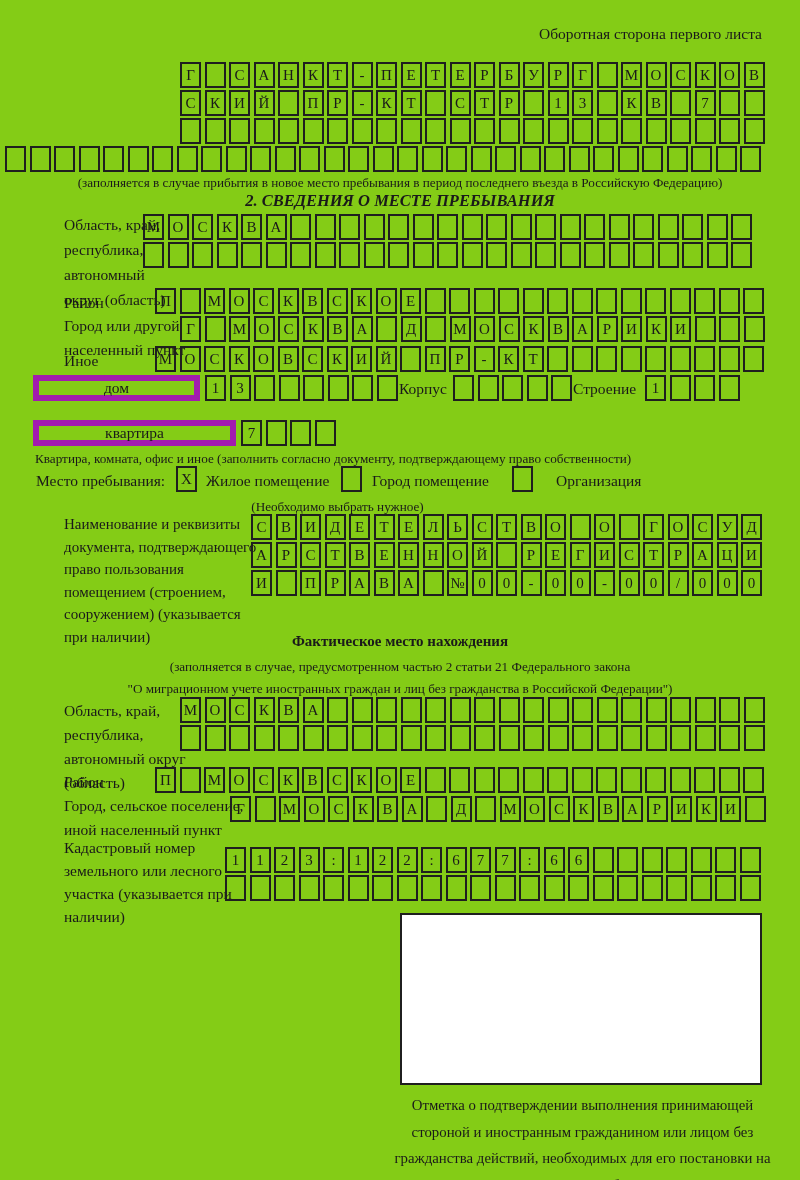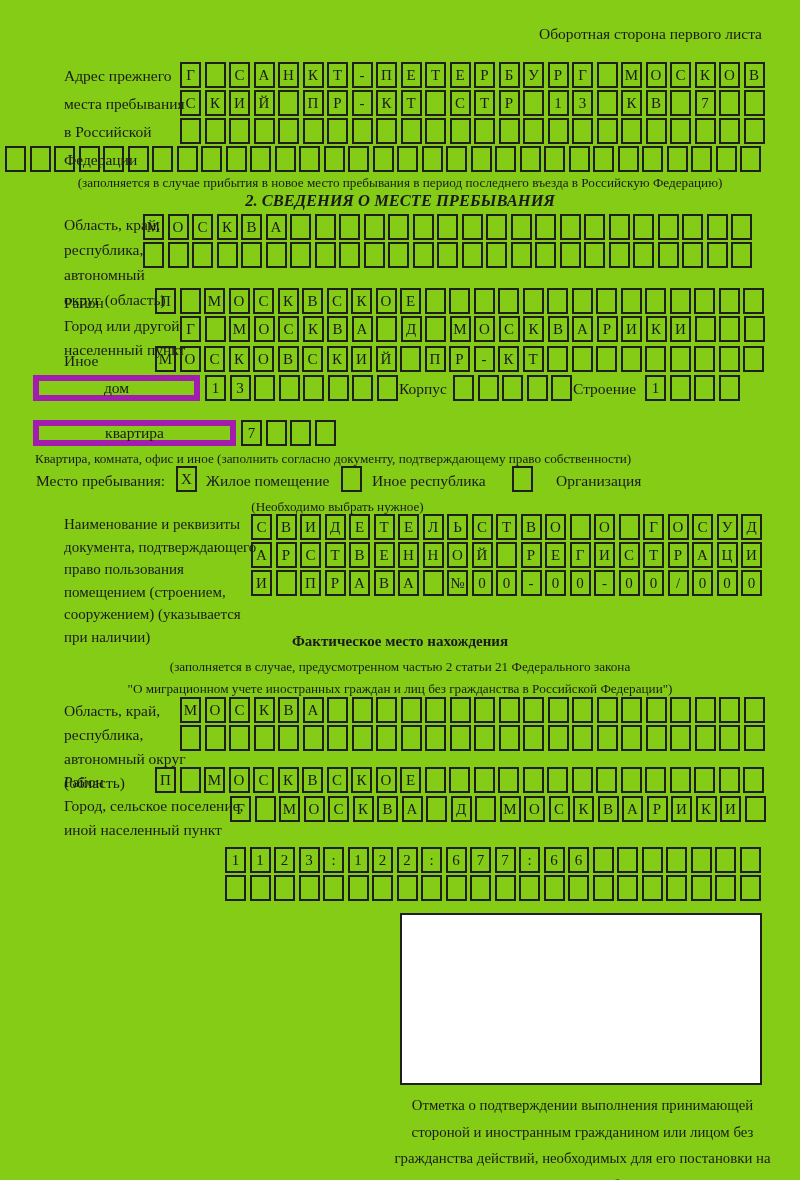--- a/index.html
+++ b/index.html
@@ -19,21 +19,20 @@
   .bold{font-weight:bold;}
   .stamp-box{position:absolute;box-sizing:border-box;border:2px solid #1f1f1f;background:#ffffff;}
 </style>
 </head>
 <body>
 
 <div class="page">
 
   <div class="abs lbl" style="top:22px;right:38px;">Оборотная сторона первого листа</div>
 
-  <div class="abs lbl" style="top:62px;left:64px;width:130px;line-height:28px;">Адрес прежнего места пребывания в Российской Федерации</div>
   <div class="cells" style="top:62px;left:180px;">
       <span class="cell">Г</span>
       <span class="cell"></span>
       <span class="cell">С</span>
       <span class="cell">А</span>
       <span class="cell">Н</span>
       <span class="cell">К</span>
       <span class="cell">Т</span>
       <span class="cell">-</span>
       <span class="cell">П</span>
@@ -319,21 +318,21 @@
       <span class="cell"></span>
     </div>
   <div class="abs cap" style="top:450px;left:35px;">Квартира, комната, офис и иное (заполнить согласно документу, подтверждающему право собственности)</div>
 
   <div class="abs lbl" style="top:469px;left:36px;">Место пребывания:</div>
   <div class="chk" style="top:466px;left:176px;">
     <span>X</span>
   </div>
   <div class="abs lbl" style="top:469px;left:206px;">Жилое помещение</div>
   <div class="chk" style="top:466px;left:341px;"></div>
-  <div class="abs lbl" style="top:469px;left:372px;">Иное республика</div>
+  <div class="abs lbl" style="top:469px;left:372px;">Город помещение</div>
   <div class="chk" style="top:466px;left:512px;"></div>
   <div class="abs lbl" style="top:469px;left:556px;">Организация</div>
   <div class="abs cap" style="top:498px;left:170px;width:335px;text-align:center;">(Необходимо выбрать нужное)</div>
 
   <div class="abs" style="top:513px;left:64px;width:200px;font-size:15px;line-height:22.5px;">Наименование и реквизиты документа, подтверждающего право пользования помещением (строением, сооружением) (указывается при наличии)</div>
   <div class="cells" style="top:514px;left:251px;">
       <span class="cell">С</span>
       <span class="cell">В</span>
       <span class="cell">И</span>
       <span class="cell">Д</span>
@@ -508,20 +507,21 @@
       <span class="cell">К</span>
       <span class="cell">В</span>
       <span class="cell">А</span>
       <span class="cell">Р</span>
       <span class="cell">И</span>
       <span class="cell">К</span>
       <span class="cell">И</span>
       <span class="cell"></span>
     </div>
 
+  <div class="abs lbl" style="top:836px;left:64px;width:175px;line-height:23px;">Кадастровый номер земельного или лесного участка (указывается при наличии)</div>
   <div class="cells" style="top:847px;left:225px;">
       <span class="cell">1</span>
       <span class="cell">1</span>
       <span class="cell">2</span>
       <span class="cell">3</span>
       <span class="cell">:</span>
       <span class="cell">1</span>
       <span class="cell">2</span>
       <span class="cell">2</span>
       <span class="cell">:</span>

